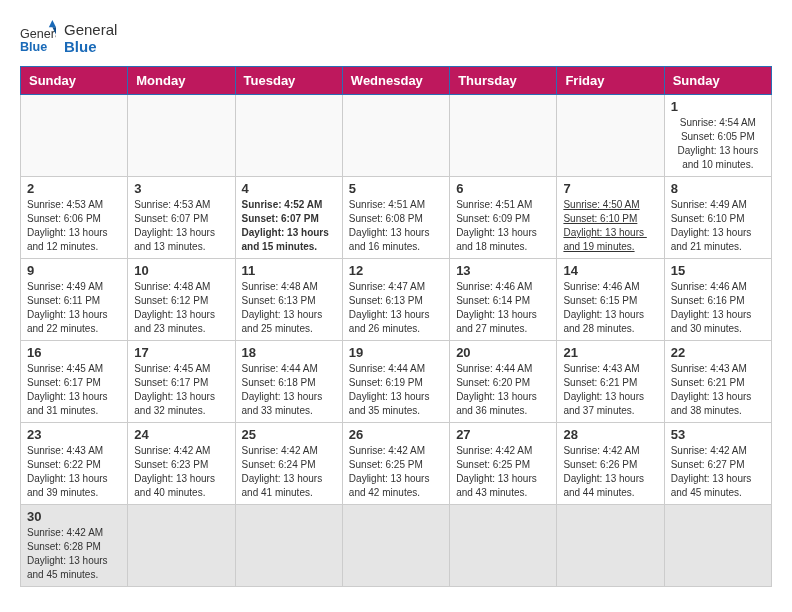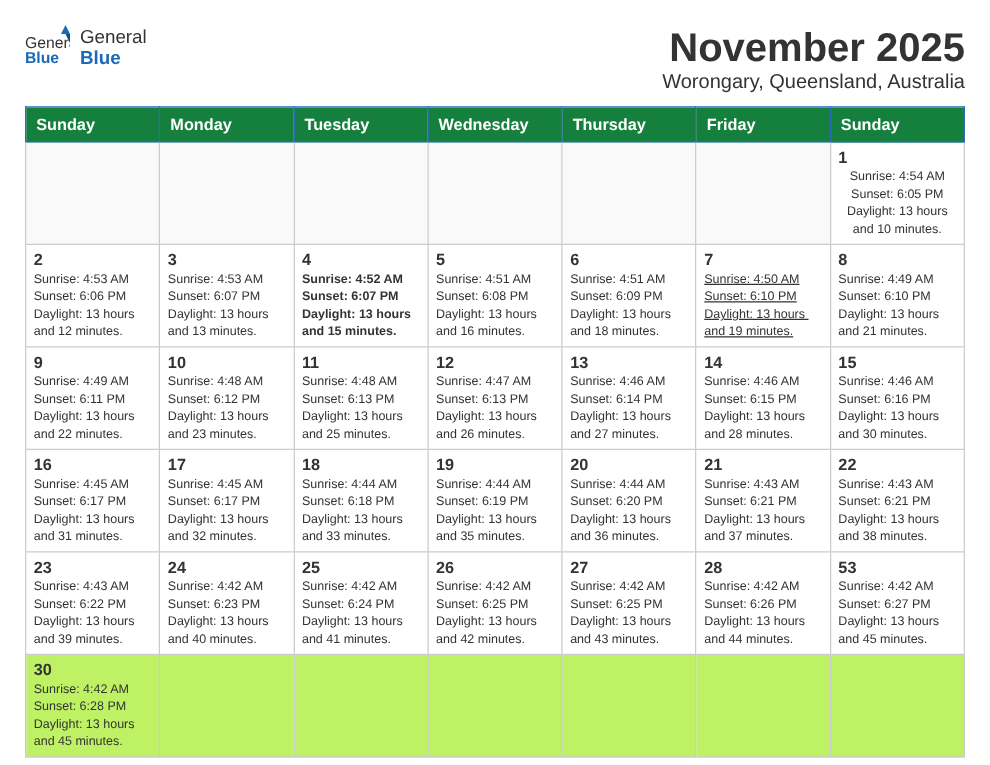--- a/index.html
+++ b/index.html
@@ -36,21 +36,21 @@
     .location-title {
       font-size: 16px;
       color: #333;
     }
     .calendar {
       width: 100%;
       border-collapse: collapse;
       border: 1px solid #ccc;
     }
     .calendar th {
-      background-color: #15803d;
+      background-color: #be185d;
       color: #fff;
       text-align: left;
       padding: 6px 8px;
       font-size: 13px;
       border: 1px solid #2a6db5;
     }
     .calendar td {
       vertical-align: top;
       padding: 4px 6px;
       border: 1px solid #ccc;
@@ -67,43 +67,39 @@
     }
     .day-info {
       font-size: 10px;
       color: #333;
       line-height: 1.4;
     }
     .empty-cell {
       background: #f9f9f9;
     }
     .last-row td {
-      background: #bef264;
+      background: #e5e5e5;
     }
   </style>
 </head>
 <body>
 
 <div class="header-section">
   <div class="logo">
     <svg class="logo-icon" viewBox="0 0 40 40">
       <text x="0" y="20" font-size="14" fill="#333" font-family="Arial" font-weight="normal">General</text>
       <text x="0" y="34" font-size="14" fill="#1a6ab8" font-family="Arial" font-weight="bold">Blue</text>
       <polygon points="32,8 40,8 36,0" fill="#1a6ab8"></polygon>
       <polygon points="36,8 40,16 40,8" fill="#0e4c8a"></polygon>
     </svg>
     <div style="margin-left:2px;">
       <div style="font-size:15px;font-weight:normal;color:#333;">General</div>
       <div style="font-size:15px;font-weight:bold;color:#1a6ab8;">Blue</div>
     </div>
   </div>
-  <div class="title-block">
-    <div class="month-title">November 2025</div>
-    <div class="location-title">Worongary, Queensland, Australia</div>
-  </div>
 </div>
 
 <table class="calendar">
   <thead>
     <tr>
       <th>Sunday</th>
       <th>Monday</th>
       <th>Tuesday</th>
       <th>Wednesday</th>
       <th>Thursday</th>

